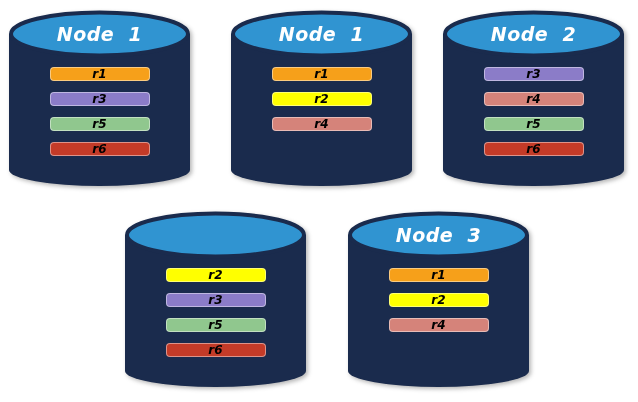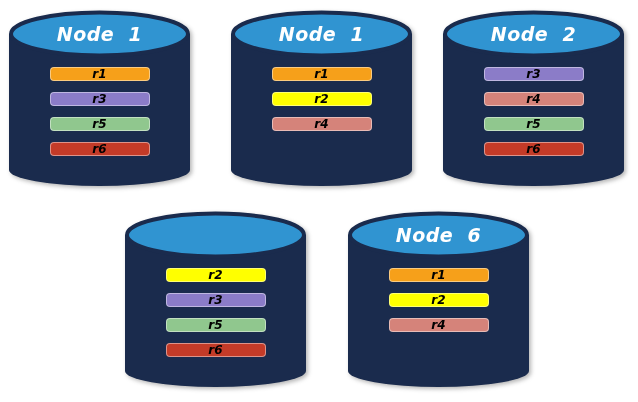--- a/index.html
+++ b/index.html
@@ -162,21 +162,21 @@
         <div class="replica-bar" style="background: rgb(196, 59, 40);">
           <span class="replica-label">r6</span>
         </div>
       </div>
   </div>
     <div class="node node-5">
     <svg class="cyl" viewBox="0 0 185 188" xmlns="http://www.w3.org/2000/svg" aria-hidden="true">
       <path class="cyl-body" d="M 2 25 L 2 161 A 90.5 16 0 0 0 183 161 L 183 25 Z"></path>
       <ellipse class="cyl-top" cx="92.5" cy="25" rx="88.5" ry="21.5"></ellipse>
     </svg>
-    <div class="node-title">Node  6</div>
+    <div class="node-title">Node  3</div>
     <div class="replica-list">
         <div class="replica-bar" style="background: rgb(246, 160, 26);">
           <span class="replica-label">r1</span>
         </div>
         <div class="replica-bar" style="background: rgb(255, 255, 0);">
           <span class="replica-label">r2</span>
         </div>
         <div class="replica-bar" style="background: rgb(213, 131, 122);">
           <span class="replica-label">r4</span>
         </div>

